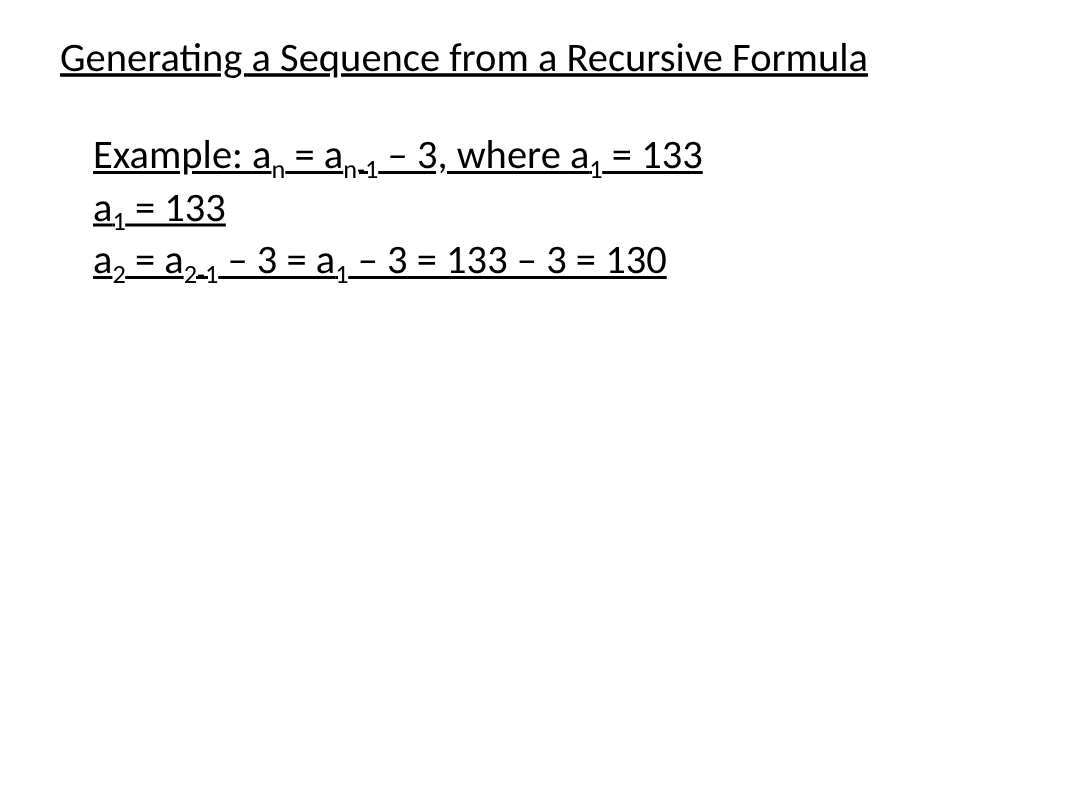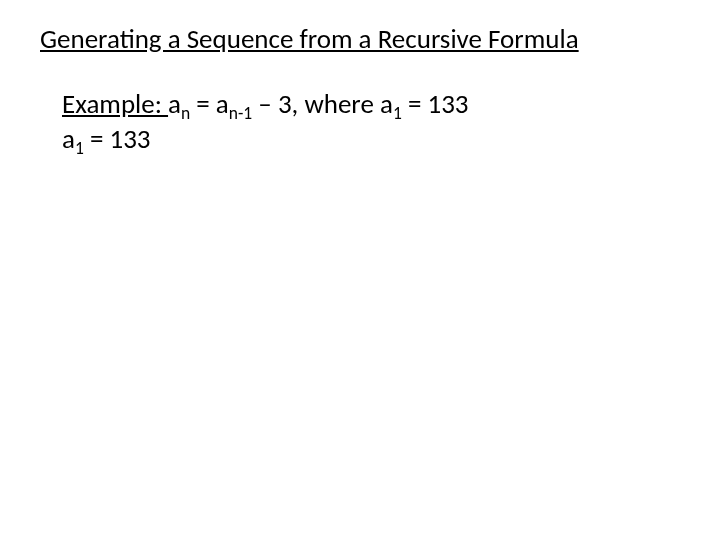--- a/index.html
+++ b/index.html
@@ -9,20 +9,21 @@
     height: 540px;
     background: #fff;
     font-family: Calibri, "Segoe UI", Arial, sans-serif;
     color: #000;
   }
   .slide {
     box-sizing: border-box;
     width: 720px;
     height: 540px;
     padding: 22px 40px 0 40px;
+    text-decoration: underline;
   }
   .title {
     font-size: 27px;
     line-height: 1.25;
     text-decoration: underline;
     margin-bottom: 30px;
   }
   .body {
     font-size: 27px;
     line-height: 1.3;
@@ -48,17 +49,20 @@
 
   <div class="body">
 
     <div class="block">
       <div class="line">
         <span class="u">Example: </span><span>a</span><sub>n</sub><span> = a</span><sub>n-1</sub><span> – 3, where a</span><sub>1</sub><span> = 133</span>
       </div>
       <div class="line">
         <span>a</span><sub>1</sub><span> = 133</span>
       </div>
+      <div class="line">
+        <span>a</span><sub>2</sub><span> = a</span><sub>2-1</sub><span> – 3 = a</span><sub>1</sub><span> – 3 = 133 – 3 = 130</span>
+      </div>
     </div>
 
 
   </div>
 </div>
 
 </body></html>

